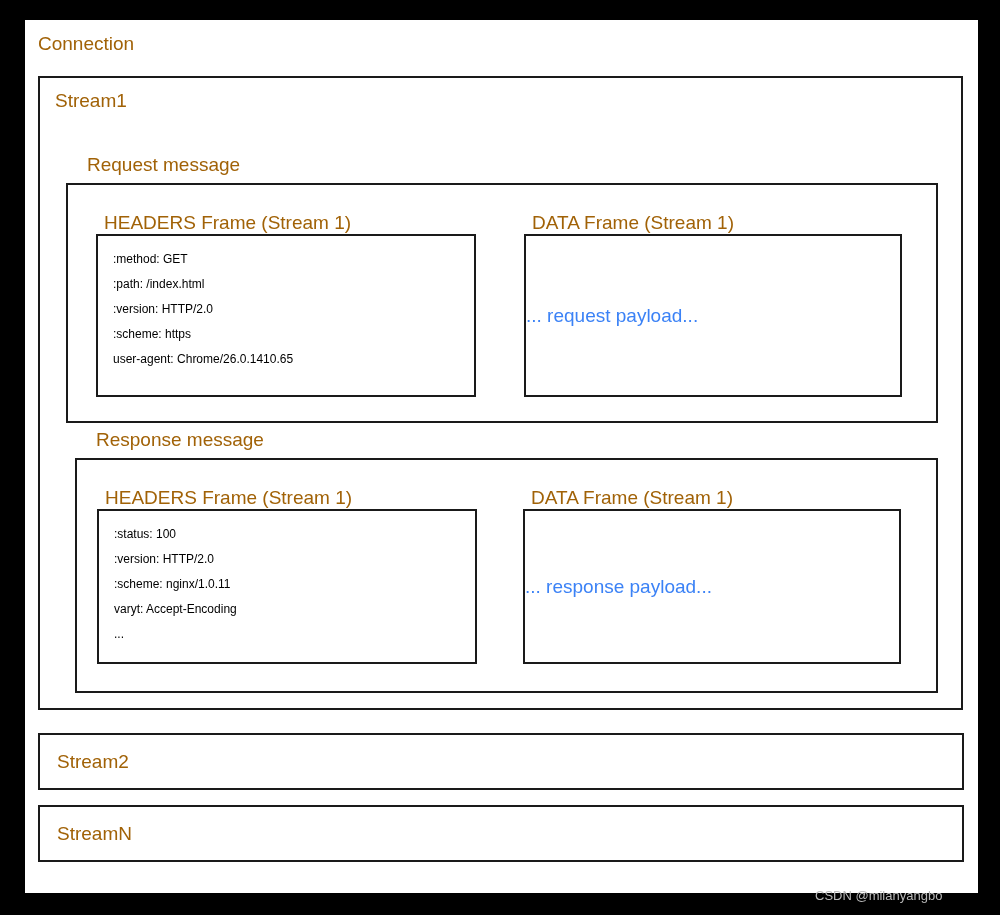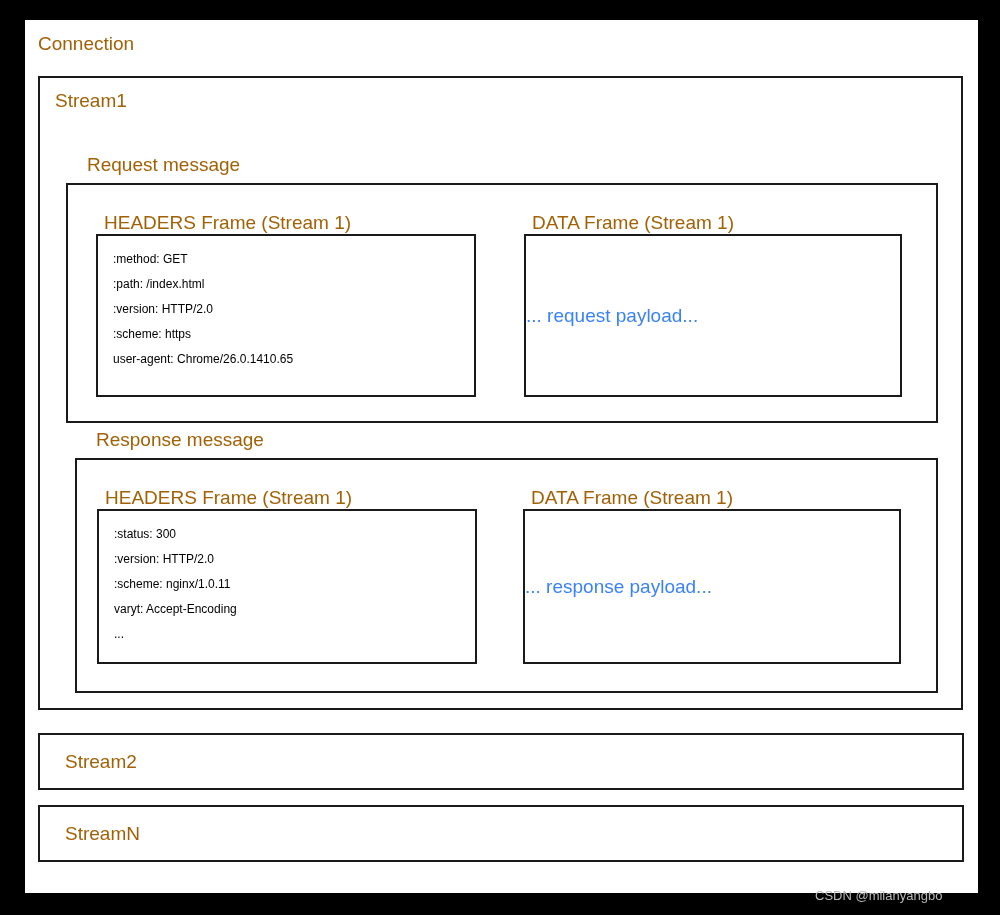--- a/index.html
+++ b/index.html
@@ -148,21 +148,20 @@
     border: 2px solid #1a1a1a;
     box-sizing: border-box;
     background: #ffffff;
   }
   .stream-box.s2 { top: 713px; }
   .stream-box.sn { top: 785px; }
   .stream-box .label {
     position: absolute;
     left: 17px;
     top: 16px;
-    margin-left: 8px;
   }
 
   
   .watermark {
     position: absolute;
     left: 815px;
     top: 888px;
     font-size: 13px;
     color: #b9b9b9;
     white-space: nowrap;
@@ -206,21 +205,21 @@
     </div>
 
     <div class="label msg-title response-title">Response message</div>
 
     <div class="msg-box response">
 
       <div class="frame headers">
         <div class="label frame-title">HEADERS Frame (Stream 1)</div>
         <div class="frame-body">
           <div class="header-list">
-            <div>:status: 300</div>
+            <div>:status: 100</div>
             <div>:version: HTTP/2.0</div>
             <div>:scheme: nginx/1.0.11</div>
             <div>varyt: Accept-Encoding</div>
             <div>...</div>
           </div>
         </div>
       </div>
 
       <div class="frame data">
         <div class="label frame-title">DATA Frame (Stream 1)</div>

